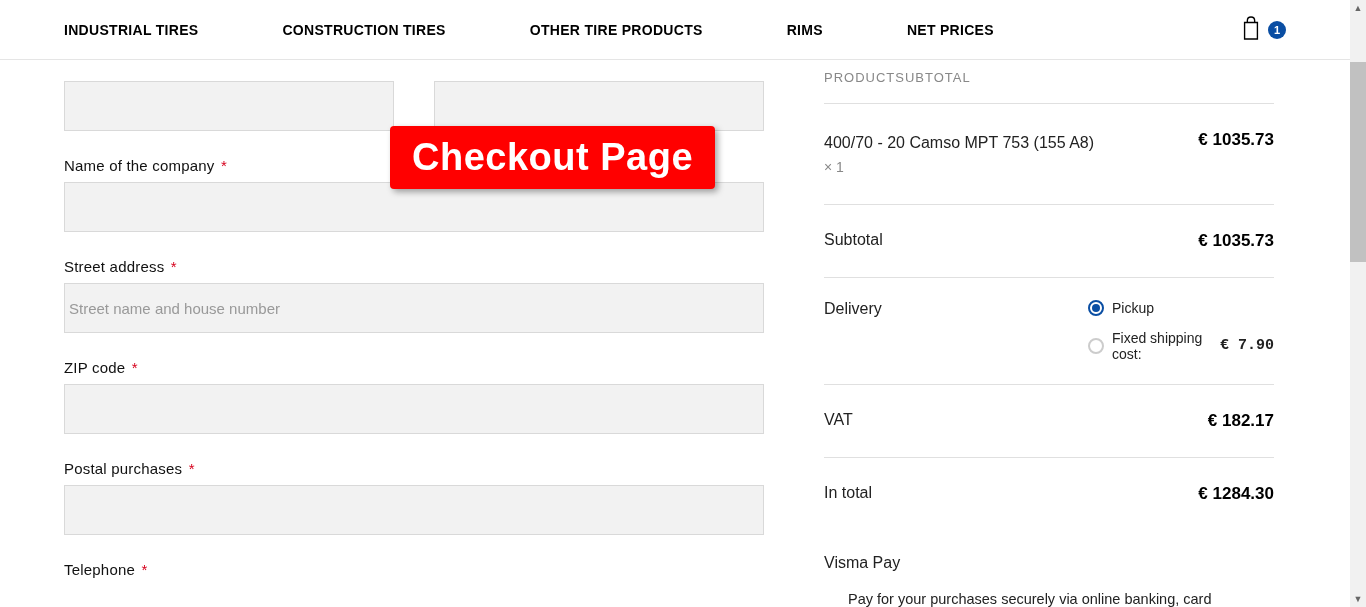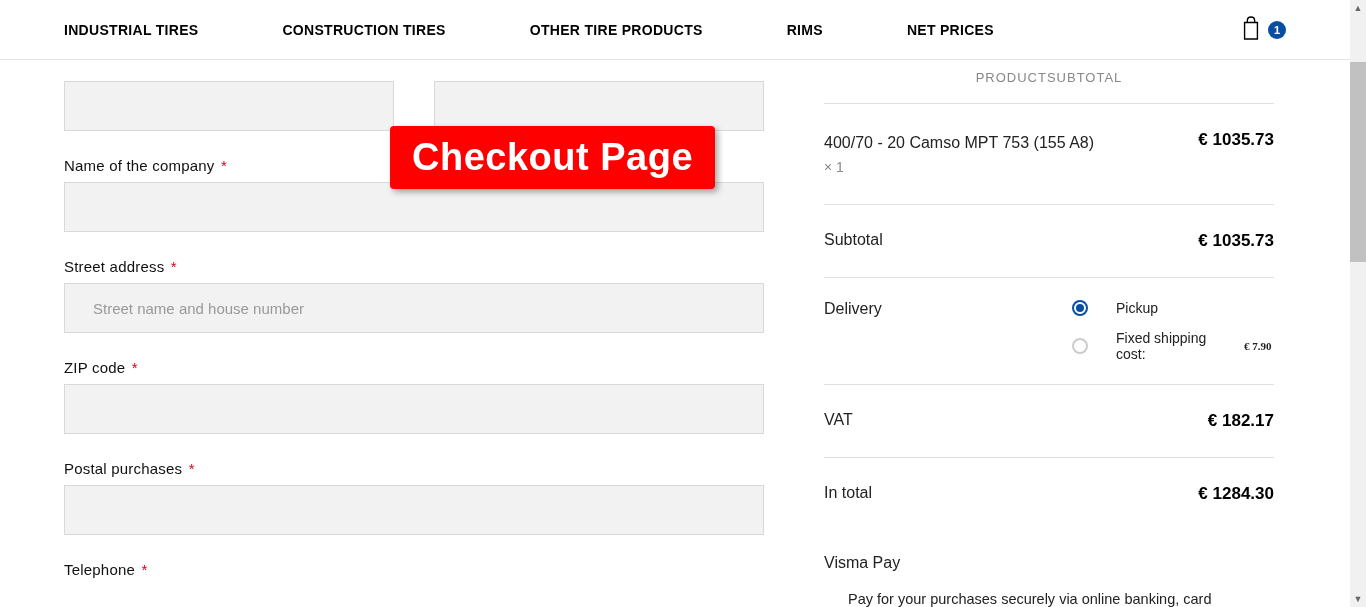--- a/index.html
+++ b/index.html
@@ -106,21 +106,21 @@
     }
     .required {
       color: #d6001c;
       margin-left: 2px;
     }
     .field-input {
       width: 100%;
       height: 50px;
       background: #f2f2f2;
       border: 1px solid #d9d9d9;
-      padding: 0 28px;
+      padding: 0 4px;
       font-size: 15px;
       color: #a21caf;
     }
     .field-input::placeholder {
       color: #999;
     }
     
     .checkout-badge {
       position: absolute;
       left: 390px;
@@ -131,21 +131,21 @@
       font-weight: 600;
       padding: 10px 22px;
       border-radius: 4px;
       box-shadow: 3px 3px 6px rgba(0,0,0,0.35);
       z-index: 20;
       letter-spacing: 0.5px;
     }
     
     .summary-header {
       display: flex;
-      justify-content: center;
+      justify-content: flex-start;
       color: #888;
       font-size: 13px;
       letter-spacing: 1px;
       padding-bottom: 18px;
       border-bottom: 1px solid #e0e0e0;
       text-transform: uppercase;
       font-weight: 500;
     }
     .summary-row {
       display: flex;
@@ -181,21 +181,21 @@
     }
     .delivery-options {
       margin-left: auto;
       display: flex;
       flex-direction: column;
       gap: 14px;
     }
     .delivery-option {
       display: flex;
       align-items: center;
-      gap: 28px;
+      gap: 8px;
       font-size: 14px;
       color: #222;
     }
     .delivery-option .opt-text {
       width: 100px;
     }
     .radio {
       width: 16px;
       height: 16px;
       border-radius: 50%;
@@ -211,23 +211,23 @@
       content: '';
       position: absolute;
       left: 2px;
       top: 2px;
       width: 8px;
       height: 8px;
       background: #0a4ea3;
       border-radius: 50%;
     }
     .ship-price {
-      font-family: Liberation Serif, serif;
+      font-family: Liberation Mono, monospace;
       font-weight: 900;
-      font-size: 11px;
+      font-size: 15px;
     }
     .payment-section {
       padding-top: 24px;
     }
     .payment-title {
       font-size: 16px;
       color: #222;
       margin-bottom: 16px;
     }
     .payment-text {

